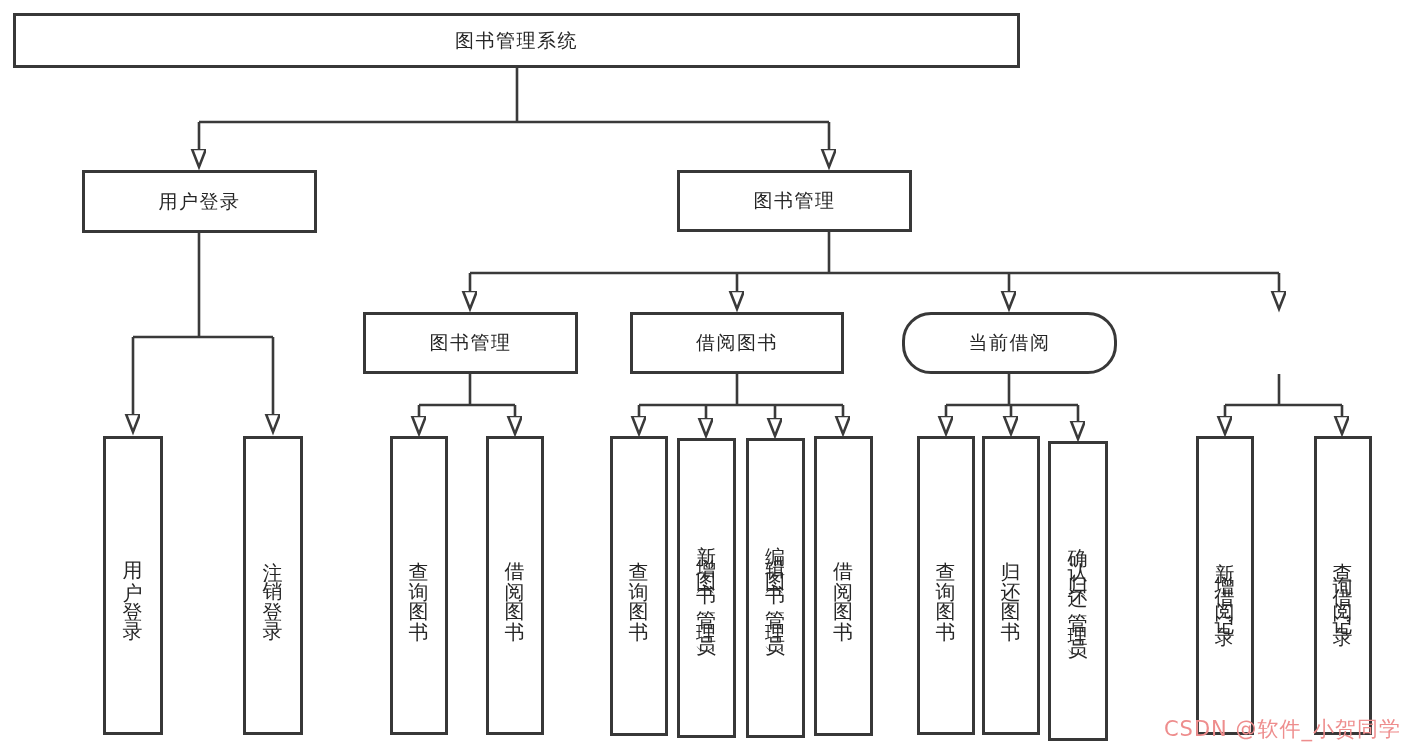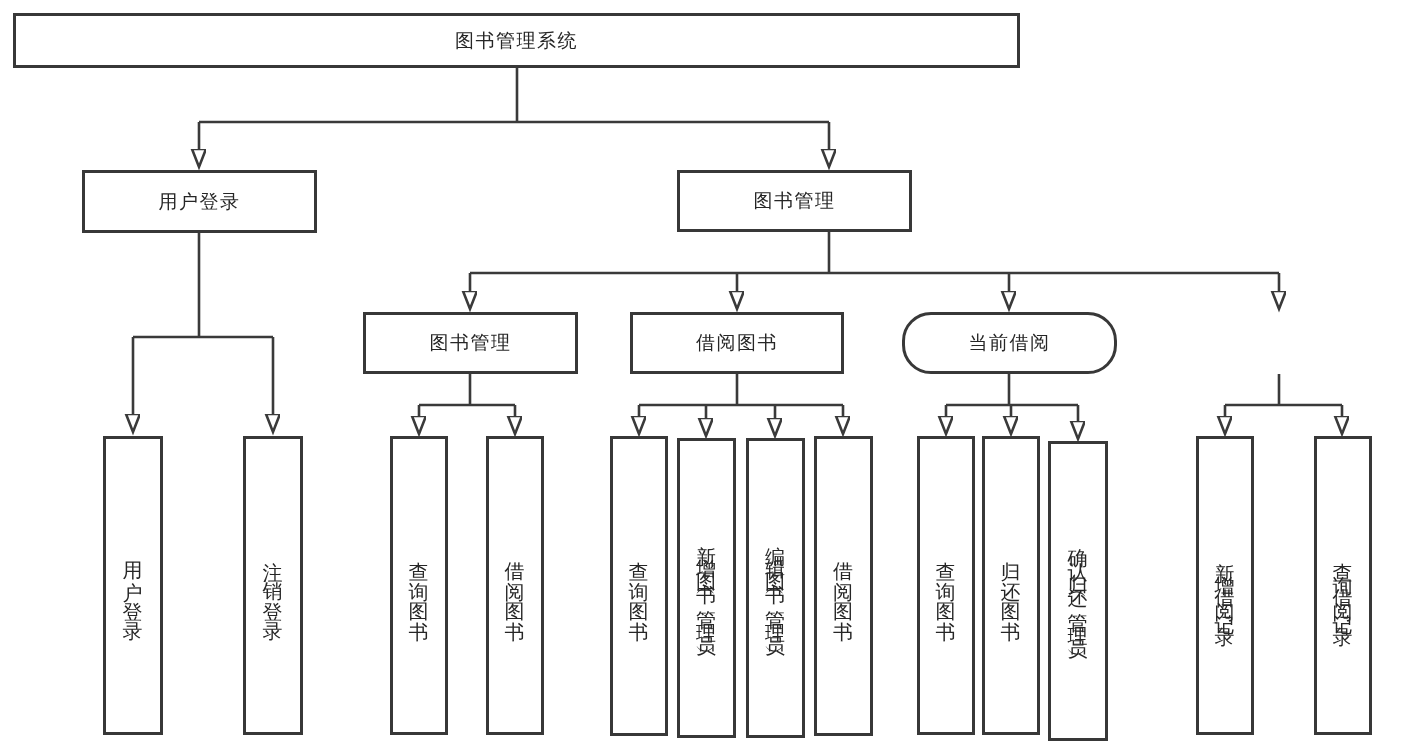--- a/index.html
+++ b/index.html
@@ -91,14 +91,15 @@
   <div class="node v-node" style="left:746px;top:438px;width:59px;height:300px;">编辑图书（管理员）</div>
   <div class="node v-node sparse" style="left:814px;top:436px;width:59px;height:300px;">借阅图书</div>
 
   <div class="node v-node sparse" style="left:917px;top:436px;width:58px;height:299px;">查询图书</div>
   <div class="node v-node sparse" style="left:982px;top:436px;width:58px;height:299px;">归还图书</div>
   <div class="node v-node" style="left:1048px;top:441px;width:60px;height:300px;">确认归还（管理员）</div>
 
   <div class="node v-node" style="left:1196px;top:436px;width:58px;height:299px;">新增借阅记录</div>
   <div class="node v-node" style="left:1314px;top:436px;width:58px;height:299px;">查询借阅记录</div>
 
+  <div class="watermark">CSDN @软件_小贺同学</div>
 
 </div>
 
 </body></html>

